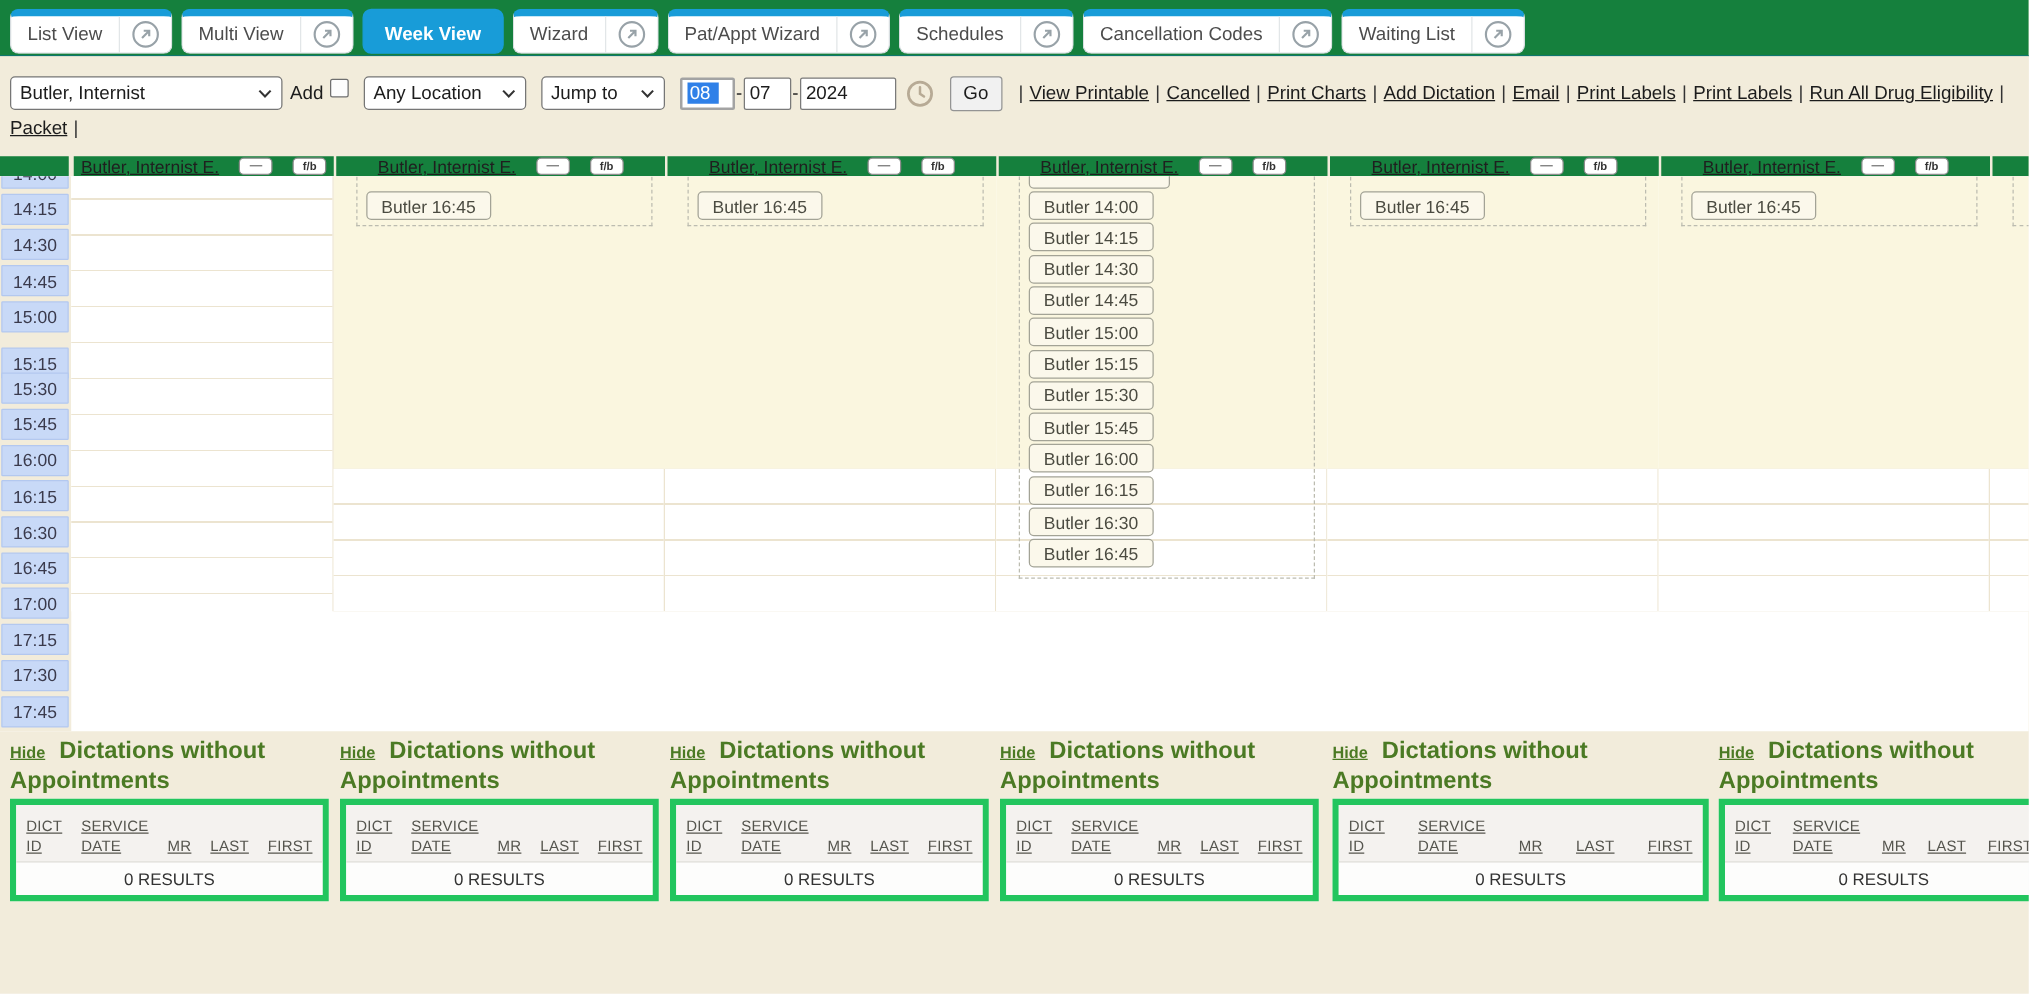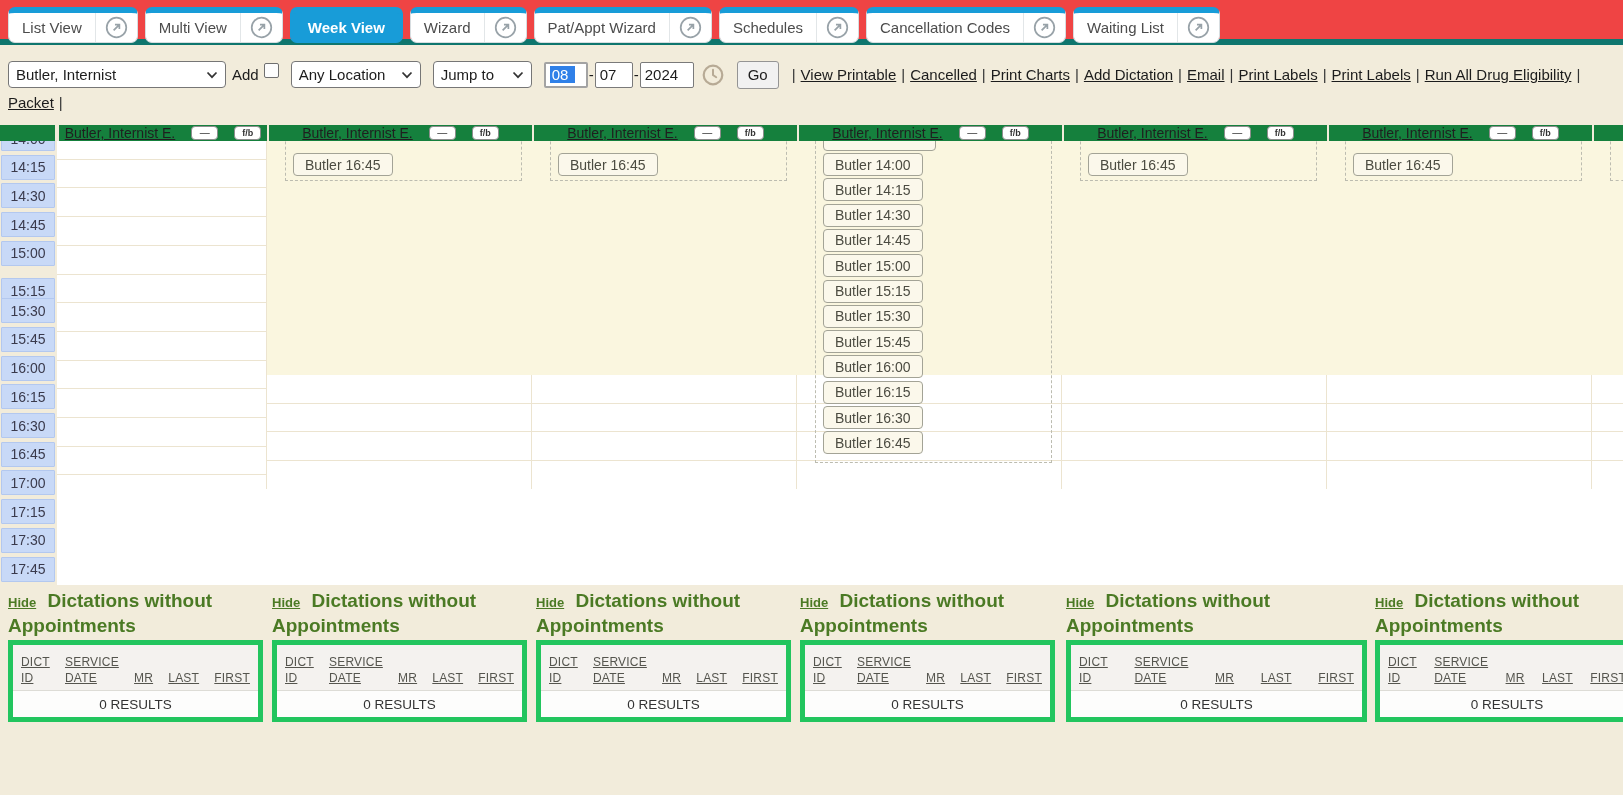--- a/index.html
+++ b/index.html
@@ -1,21 +1,21 @@
 <!DOCTYPE html>
 <html><head>
 <meta charset="utf-8">
 <style>
   * { margin:0; padding:0; box-sizing:border-box; }
   html,body { width:1623px; height:795px; overflow:hidden; }
   body { font-family:"Liberation Sans", sans-serif; background:#f2ecdb; }
   .page { position:relative; width:1623px; height:795px; overflow:hidden; }
 
   
-  .tab-bar { height:45px; background:#ef4444; border-bottom:6px solid #0f766e;
+  .tab-bar { height:45px; background:#15803d; border-bottom:1px solid #0f766e;
              display:flex; align-items:flex-start; padding:7px 0 0 8px; gap:7px; }
   .tab { height:36px; display:flex; align-items:center; background:#fff;
          border:1px solid #d7dde0; border-top:6px solid #189cd8;
          border-radius:7px; color:#4c4c4c; font-size:15px; cursor:pointer; }
   .tab .tab-label { padding:0 13px; white-space:nowrap; }
   .tab .tab-icon-wrap { border-left:1px solid #e2e6e8; padding:0 9px; display:flex; align-items:center; height:100%; }
   .tab.active { background:#189cd8; border-color:#189cd8; color:#fff; font-weight:bold; }
   .tab.active .tab-label { padding:0 17px; }
 
   
@@ -31,21 +31,21 @@
   .sel-jump { width:99px; margin-left:12px; }
   .add-label { margin-left:6px; }
   .checkbox { width:15px; height:15px; border:1px solid #6f6f6f; border-radius:2px;
               background:#fdfdfd; display:inline-block; margin-left:5px; margin-top:-8px; cursor:pointer; }
   .date-input { background:#fff; border:1px solid #7a7a7a; border-radius:2px; height:26px;
                 display:inline-flex; align-items:center; padding:0 4px; }
   .date-input.focused { border:2px solid #a3a3a3; }
   .date-input.focused .val { background:#2f80e8; color:#fff; padding:0 7px 0 2px; }
   .di-month { width:44px; margin-left:12px; }
   .di-day   { width:38px; }
-  .di-year  { width:54px; }
+  .di-year  { width:77px; }
   .dash { margin:0 1px; }
   .clock { margin-left:8px; display:flex; cursor:pointer; }
   .go-btn { margin-left:13px; width:42px; height:28px; background:#f1f1f1; border:1px solid #949494;
             border-radius:3px; font-size:15px; font-family:inherit; color:#1c1c1c; cursor:pointer; }
   .links { margin-left:8px; }
   .links a, .tb-row2 a { color:#1c1c1c; text-decoration:underline; cursor:pointer; }
   .sep { margin:0 5px; color:#333; }
 
   
   .grid { position:relative; }

